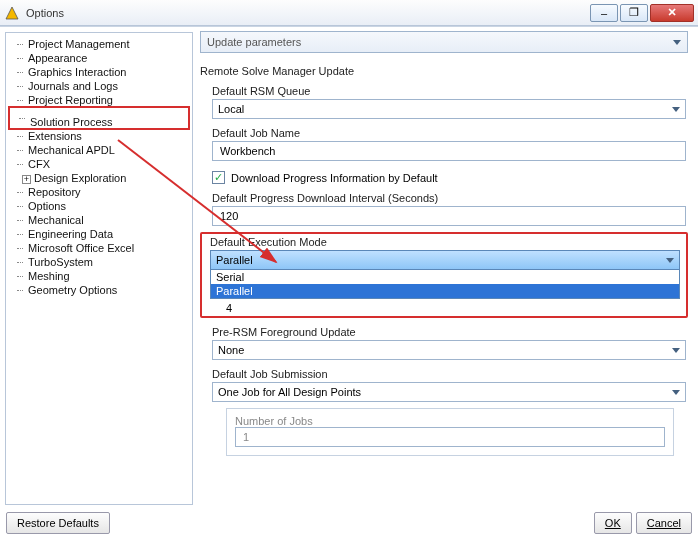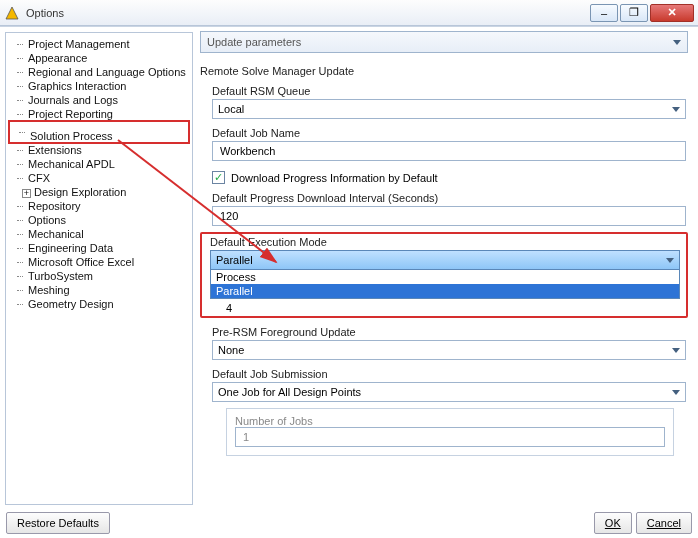--- a/index.html
+++ b/index.html
@@ -80,37 +80,36 @@
       </div>
   </div>
 </div>
 
 <div class="body">
 
   <div class="sidebar">
     <div class="tree" id="tree">
         <div class="tree-item dotted">Project Management</div>
         <div class="tree-item dotted">Appearance</div>
-        <div class="tree-item dotted">Regional and Language Options</div>
         <div class="tree-item dotted">Graphics Interaction</div>
         <div class="tree-item dotted">Journals and Logs</div>
         <div class="tree-item dotted">Project Reporting</div>
         <div class="tree-item dotted highlight">Solution Process</div>
         <div class="tree-item dotted">Extensions</div>
         <div class="tree-item dotted">Mechanical APDL</div>
         <div class="tree-item dotted">CFX</div>
         <div class="tree-item expander"><span class="plus">+</span><span>Design Exploration</span></div>
         <div class="tree-item dotted">Repository</div>
         <div class="tree-item dotted">Options</div>
         <div class="tree-item dotted">Mechanical</div>
         <div class="tree-item dotted">Engineering Data</div>
         <div class="tree-item dotted">Microsoft Office Excel</div>
         <div class="tree-item dotted">TurboSystem</div>
         <div class="tree-item dotted">Meshing</div>
-        <div class="tree-item dotted">Geometry Design</div>
+        <div class="tree-item dotted">Geometry Options</div>
       </div>
   </div>
 
   <div class="content">
     <div class="topcombo">
       <span>Update parameters</span>
       <span class="caret"></span>
     </div>
 
     <div class="section-title">Remote Solve Manager Update</div>
@@ -138,21 +137,21 @@
       <input type="text" value="120" style="">
     </div>
 
     <div class="exec-block">
       <div class="label">Default Execution Mode</div>
       <div class="combo open">
         <span>Parallel</span>
         <span class="caret"></span>
       </div>
       <div class="dropdown-list">
-        <div class="opt">Process</div>
+        <div class="opt">Serial</div>
         <div class="opt sel">Parallel</div>
       </div>
       <div class="numrow">4</div>
     </div>
 
     <div class="label">Pre-RSM Foreground Update</div>
     <div class="combo">
       <span>None</span>
       <span class="caret"></span>
     </div>

